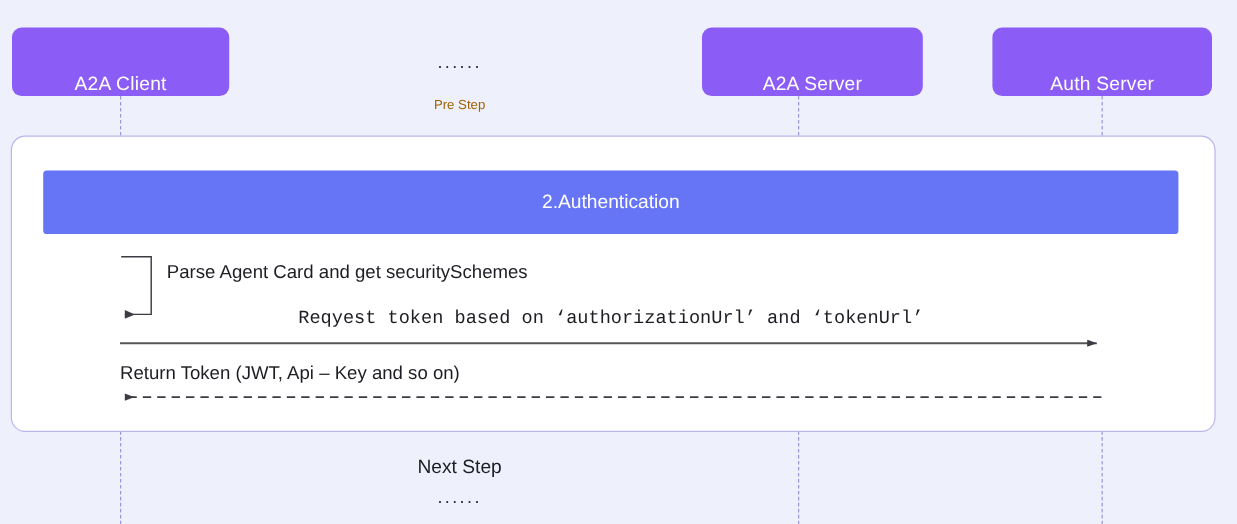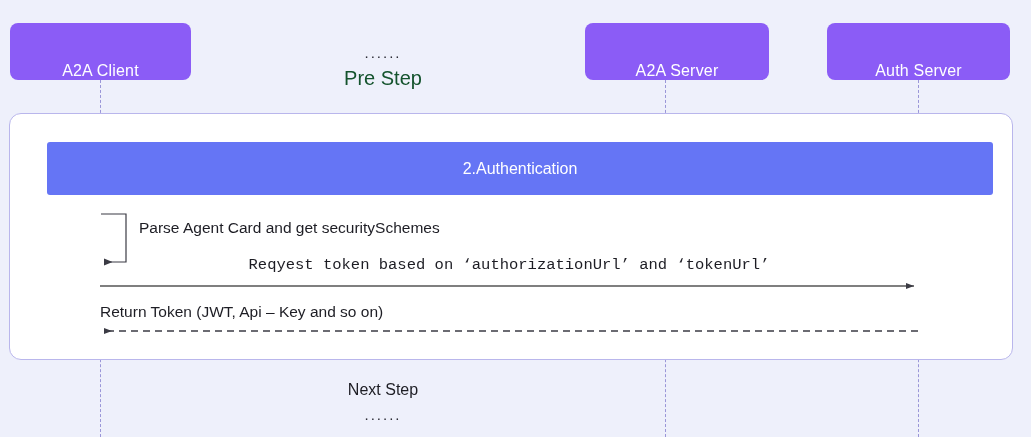--- a/index.html
+++ b/index.html
@@ -63,24 +63,24 @@
     text-align: center;
   }
   #pre-step .dots {
     color: #2b2b35;
     font-size: 15px;
     letter-spacing: 2px;
     line-height: 18px;
     height: 18px;
   }
   #pre-step .steplabel {
-    color: #14532d;
-    font-size: 20px;
+    color: #a16207;
+    font-size: 11px;
     line-height: 24px;
-    margin-top: 4px;
+    margin-top: 14px;
   }
 
   
   #next-step {
     position: absolute;
     left: 283px;
     top: 378px;
     width: 200px;
     text-align: center;
   }
@@ -106,21 +106,21 @@
     height: 247px;
     background: #ffffff;
     border: 1.5px solid #b9b6ec;
     border-radius: 12px;
     box-sizing: border-box;
   }
 
   
   #banner {
     position: absolute;
-    left: 47px;
+    left: 36px;
     top: 142px;
     width: 946px;
     height: 53px;
     background: #6575f5;
     border-radius: 3px;
     display: flex;
     align-items: center;
     justify-content: center;
     text-align: right;
   }

